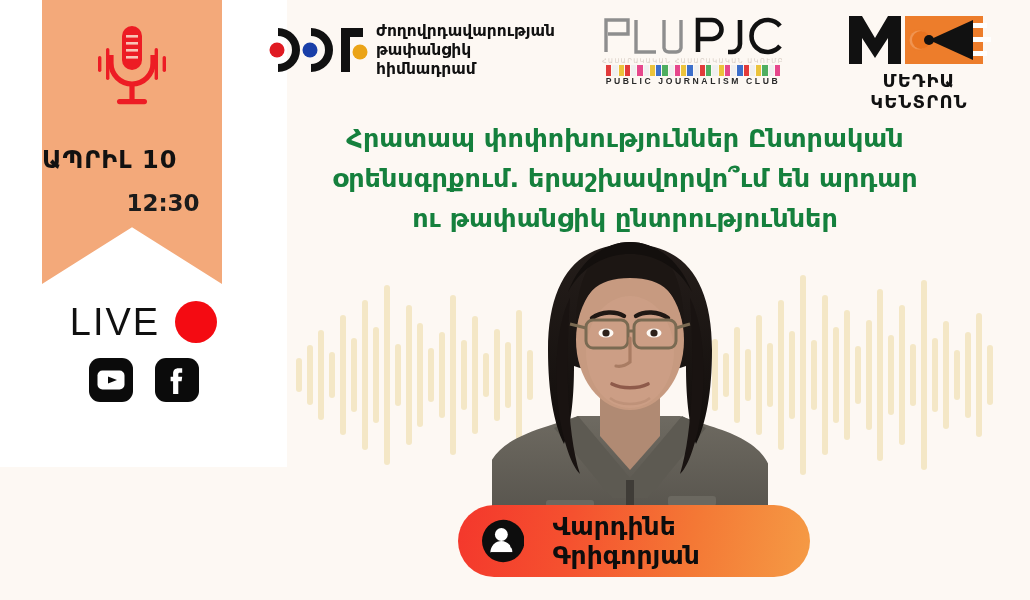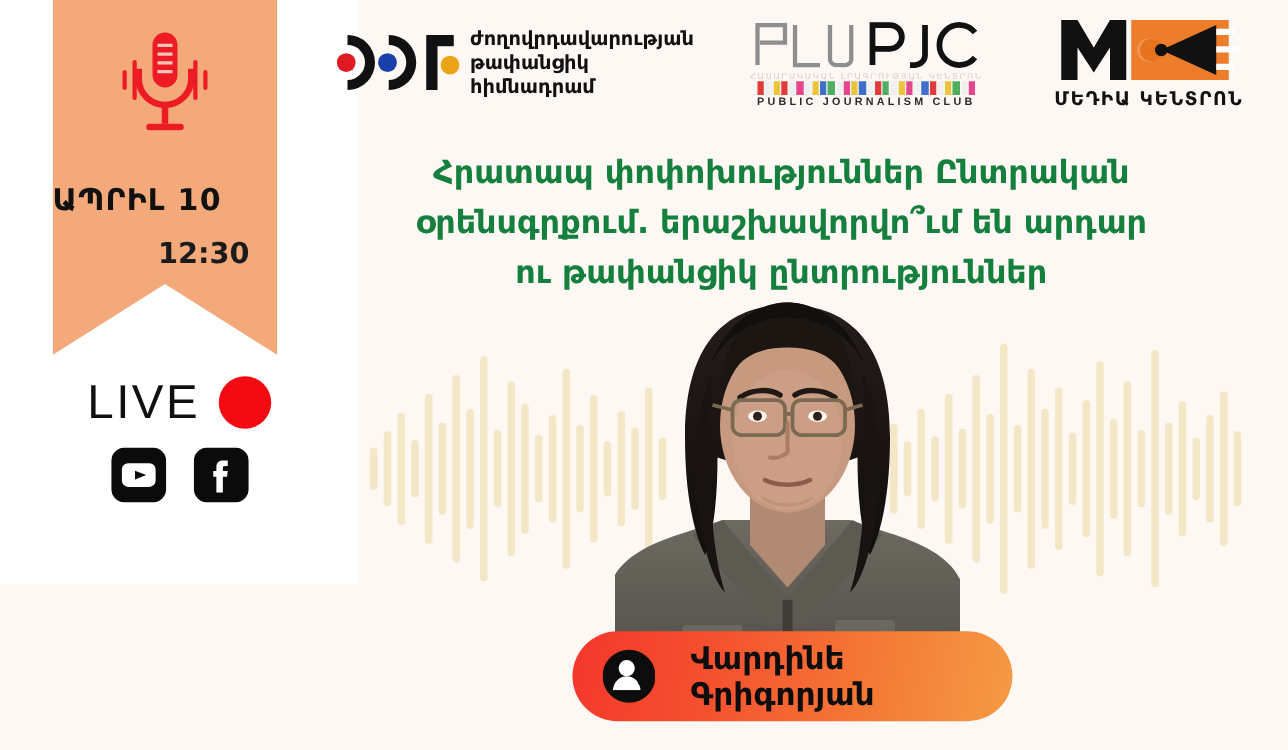--- a/index.html
+++ b/index.html
@@ -62,21 +62,21 @@
   .logo-pjc{left:598px;width:190px;height:84px;}
   .logo-mc{left:843px;width:152px;height:84px;}
 
   .ddf-text{
     position:absolute;left:108px;top:14px;width:200px;
     font-size:15.5px;line-height:19px;color:#111;font-weight:600;
     font-family:"DejaVu Sans",sans-serif;
   }
   .mc-text{
     position:absolute;left:0;top:62px;width:152px;text-align:center;
-    font-size:15px;font-weight:bold;color:#111;letter-spacing:1.2px;
+    font-size:18px;font-weight:bold;color:#111;letter-spacing:1.2px;
     font-family:"DejaVu Sans",sans-serif;
   }
   .pjc-tagline{
     position:absolute;left:0;top:68px;width:190px;text-align:center;
     font-size:8.6px;font-weight:bold;color:#2a2a2a;letter-spacing:2.6px;
     font-family:"Liberation Sans",sans-serif;
   }
   .pjc-arm{
     position:absolute;left:0;top:49px;width:190px;text-align:center;
     font-size:6.6px;color:#d9cfc6;letter-spacing:1.4px;
@@ -239,21 +239,21 @@
           <path d="M8 42 V10 H30 V24 H10"></path>
           <path d="M38 10 V42 H58"></path>
           <path d="M66 10 V38 a5 5 0 0 0 5 4 h7 a5 5 0 0 0 5 -4 V10"></path>
         </g>
         <g fill="none" stroke="#111" stroke-width="4.6">
           <path d="M100 42 V10 h14 a9.5 9.5 0 0 1 0 19 h-14"></path>
           <path d="M142 10 V34 a8 8 0 0 1 -8 8 h-4"></path>
           <path d="M182 16 a16 16 0 1 0 0 20"></path>
         </g>
       </svg>
-      <div class="pjc-arm">ՀԱՍԱՐԱԿԱԿԱՆ ԼՐԱԳՐՈՒԹՅԱՆ ԿԵՆՏՐՈՆ</div>
+      <div class="pjc-arm">ՀԱՍԱՐԱԿԱԿԱՆ ՀԱՍԱՐԱԿԱԿԱՆ ԱԿՈՒՄԲ</div>
       <div class="pjc-bars">
           <i style="background: rgb(226, 59, 59);"></i>
           <i style="background: rgb(240, 240, 240);"></i>
           <i style="background: rgb(235, 195, 60);"></i>
           <i style="background: rgb(226, 59, 59);"></i>
           <i style="background: rgb(240, 240, 240);"></i>
           <i style="background: rgb(230, 71, 140);"></i>
           <i style="background: rgb(240, 240, 240);"></i>
           <i style="background: rgb(235, 195, 60);"></i>
           <i style="background: rgb(61, 111, 203);"></i>

